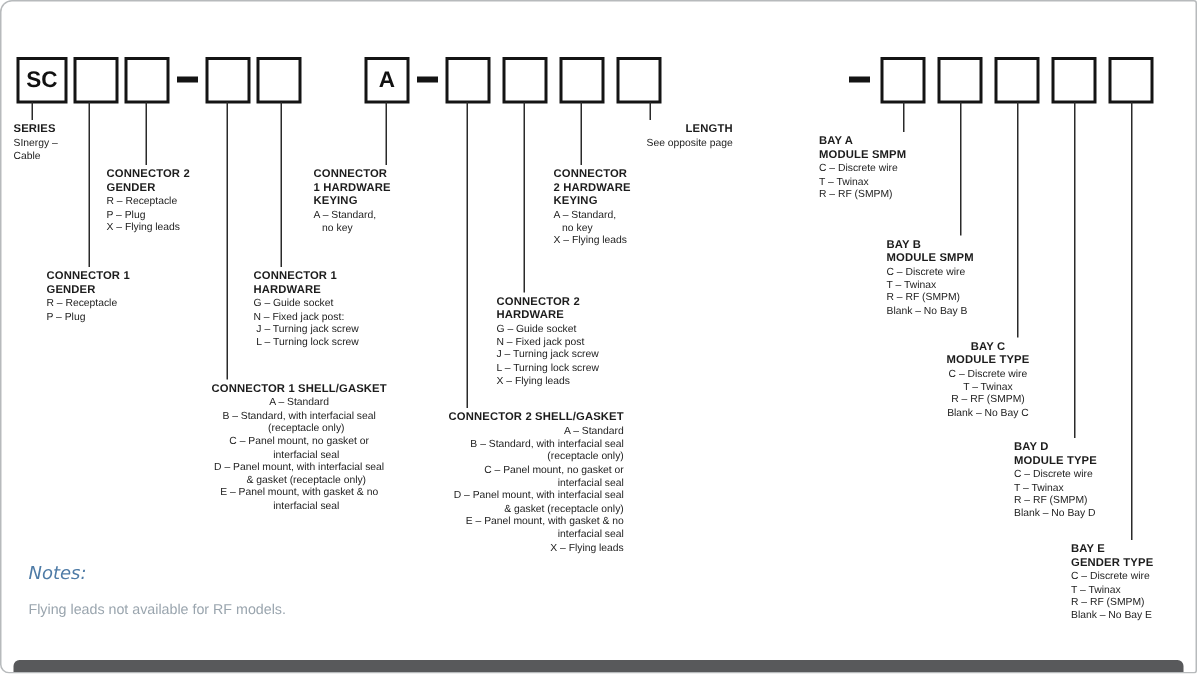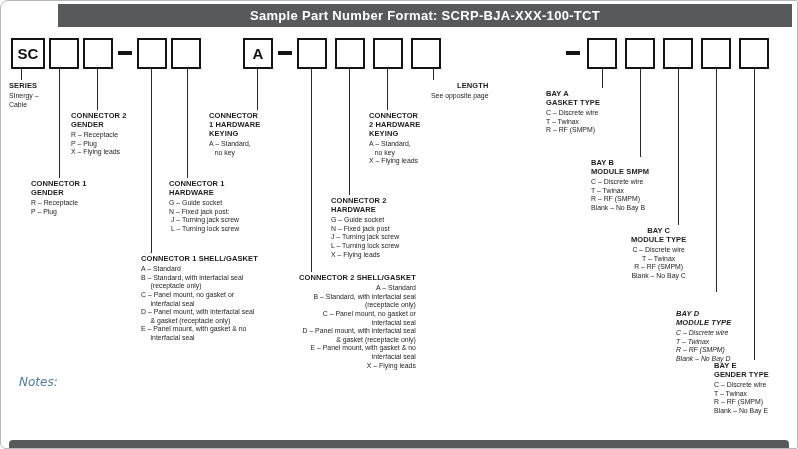--- a/index.html
+++ b/index.html
@@ -36,23 +36,20 @@
   .footer-bar {
     position:absolute; left:8px; right:8px; bottom:0; height:8px;
     background:var(--header-bar,#58595b); border-radius:4px 4px 0 0;
   }
 </style>
 </head>
 <body>
 
 <div class="page">
 
-  <div class="title-bar">
-    <span>Sample Part Number Format: SCRP-BJA-XXX-100-TCT</span>
-  </div>
 
   <div class="pbox" style="left:10px;width:34px;">SC</div>
   <div class="pbox" style="left:48px;"></div>
   <div class="pbox" style="left:82px;"></div>
   <div class="dash" style="left:117px;"></div>
   <div class="pbox" style="left:136px;"></div>
   <div class="pbox" style="left:170px;"></div>
   <div class="pbox" style="left:242px;">A</div>
   <div class="dash" style="left:277px;"></div>
   <div class="pbox" style="left:296px;"></div>
@@ -153,21 +150,21 @@
 HARDWARE</div>
     <div class="lb-opts">
         <div>G – Guide socket</div>
         <div>N – Fixed jack post</div>
         <div>J – Turning jack screw</div>
         <div>L – Turning lock screw</div>
         <div>X – Flying leads</div>
       </div>
   </div>
 
-  <div class="label-block" style="left:140px;top:253px;">
+  <div class="label-block" style="left:140px;top:253px;text-align:center;">
     <div class="lb-title">CONNECTOR 1 SHELL/GASKET</div>
     <div class="lb-opts">
         <div>A – Standard</div>
         <div>B – Standard, with interfacial seal</div>
         <div>     (receptacle only)</div>
         <div>C – Panel mount, no gasket or</div>
         <div>     interfacial seal</div>
         <div>D – Panel mount, with interfacial seal</div>
         <div>     &amp; gasket (receptacle only)</div>
         <div>E – Panel mount, with gasket &amp; no</div>
@@ -186,21 +183,21 @@
         <div>D – Panel mount, with interfacial seal</div>
         <div>     &amp; gasket (receptacle only)</div>
         <div>E – Panel mount, with gasket &amp; no</div>
         <div>     interfacial seal</div>
         <div>X – Flying leads</div>
       </div>
   </div>
 
   <div class="label-block" style="left:545px;top:88px;">
     <div class="lb-title">BAY A
-GASKET TYPE</div>
+MODULE SMPM</div>
     <div class="lb-opts">
         <div>C – Discrete wire</div>
         <div>T – Twinax</div>
         <div>R – RF (SMPM)</div>
       </div>
   </div>
 
   <div class="label-block" style="left:590px;top:157px;">
     <div class="lb-title">BAY B
 MODULE SMPM</div>
@@ -216,21 +213,21 @@
     <div class="lb-title">BAY C
 MODULE TYPE</div>
     <div class="lb-opts">
         <div>C – Discrete wire</div>
         <div>T – Twinax</div>
         <div>R – RF (SMPM)</div>
         <div>Blank – No Bay C</div>
       </div>
   </div>
 
-  <div class="label-block" style="left:675px;top:308px;font-style:italic;">
+  <div class="label-block" style="left:675px;top:292px;">
     <div class="lb-title">BAY D
 MODULE TYPE</div>
     <div class="lb-opts">
         <div>C – Discrete wire</div>
         <div>T – Twinax</div>
         <div>R – RF (SMPM)</div>
         <div>Blank – No Bay D</div>
       </div>
   </div>
 
@@ -239,16 +236,19 @@
 GENDER TYPE</div>
     <div class="lb-opts">
         <div>C – Discrete wire</div>
         <div>T – Twinax</div>
         <div>R – RF (SMPM)</div>
         <div>Blank – No Bay E</div>
       </div>
   </div>
 
   <div class="notes-heading">Notes:</div>
+  <div class="notes-text">
+      <div>Flying leads not available for RF models.</div>
+    </div>
 
   <div class="footer-bar"></div>
 
 </div>
 
 </body></html>

